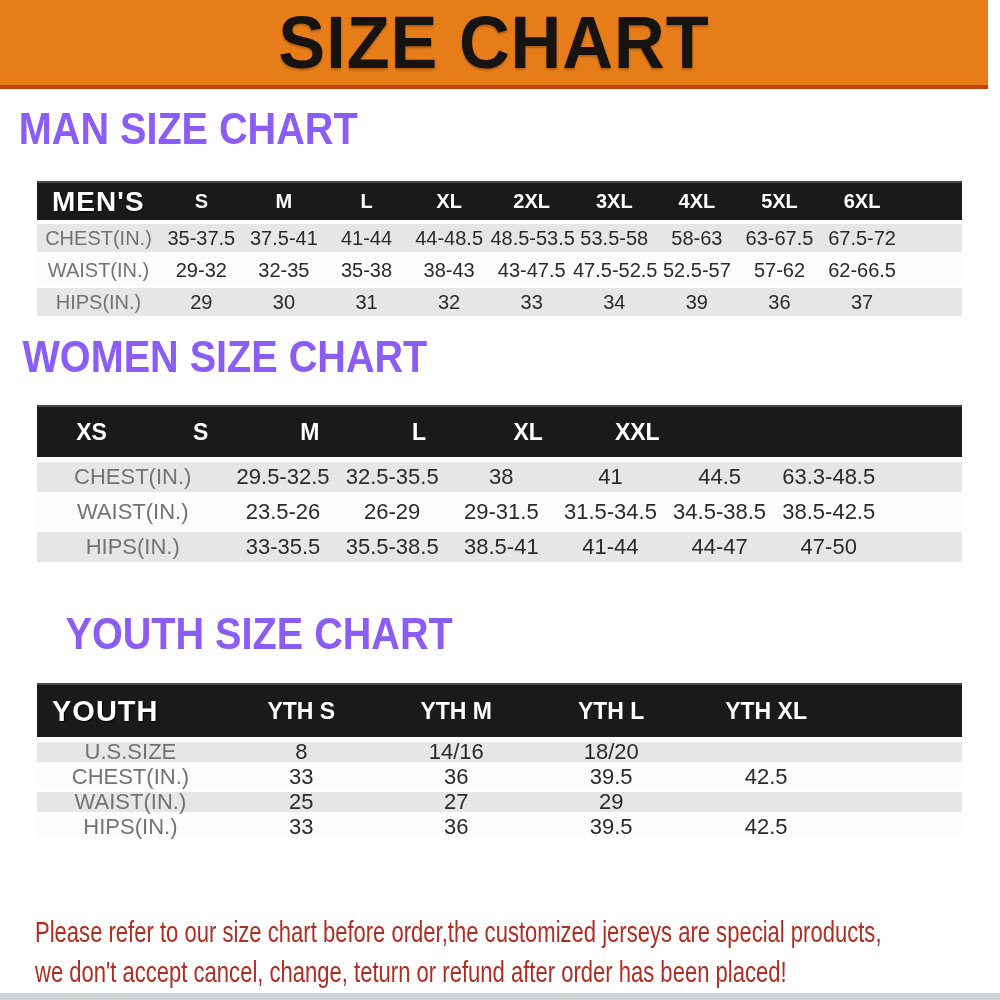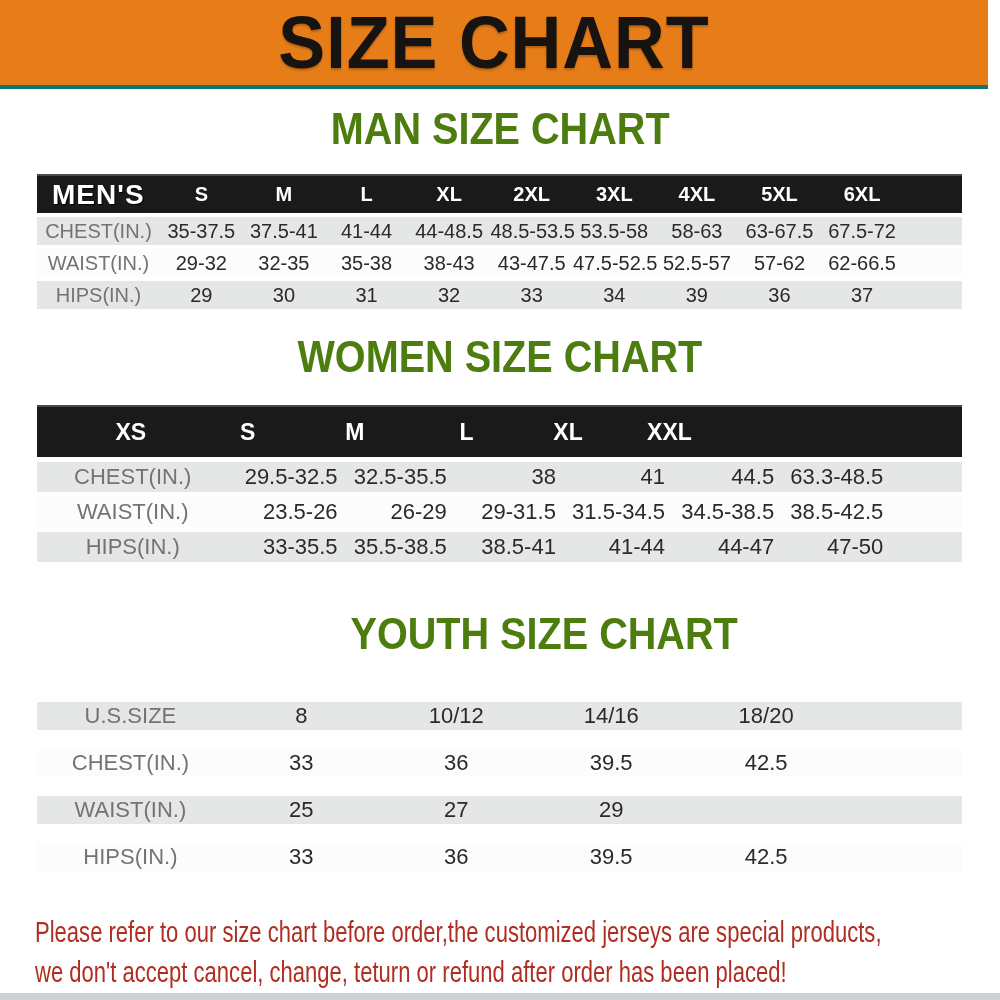--- a/index.html
+++ b/index.html
@@ -3,62 +3,62 @@
 <meta charset="utf-8">
 <style>
   html,body{margin:0;padding:0;}
   body{
     width:1000px;height:1000px;position:relative;background:#ffffff;
     font-family:"Liberation Sans", sans-serif;overflow:hidden;
   }
   
   .banner{
     position:absolute;left:0;top:0;width:988px;height:85px;
-    background:#E67D19;border-bottom:4px solid #0f766e;
+    background:#E67D19;border-bottom:4px solid #c2410c;
     display:flex;align-items:center;justify-content:center;
   }
   .banner-title{
     font-size:74px;font-weight:bold;color:#161310;line-height:85px;
     letter-spacing:1px;transform:scaleX(0.95);white-space:nowrap;
     text-shadow:0 2px 2px rgba(90,45,0,0.35);
   }
   
-  .heading{position:absolute;left:0;width:1000px;text-align:center;color:#4d7c0f;}
+  .heading{position:absolute;left:0;width:1000px;text-align:left;color:#8b5cf6;}
   .heading .h-inner{
     display:inline-block;font-size:44px;font-weight:bold;letter-spacing:0px;
     transform:scaleX(0.90);white-space:nowrap;
   }
   .heading-man{top:104px;}
   .heading-women{top:332px;}
   .heading-youth{top:609px;margin-left:44px;}
   
   .size-table{position:absolute;left:37px;width:925px;}
-  .tbl-men{top:174px;}
+  .tbl-men{top:181px;}
   .tbl-women{top:405px;}
   .tbl-youth{top:683px;}
   .thead{
     background:#1A1A1A;color:#ffffff;display:flex;align-items:center;
     border-top:2px solid #4a4a4a;box-sizing:border-box;
   }
   .tbl-men .thead{height:39px;}
   .tbl-women .thead{height:52px;}
   .tbl-youth .thead{height:54px;}
   .trow{display:flex;align-items:center;box-sizing:border-box;}
   .trow.gray{background:#E5E6E6;}
   .trow.white{background:#FCFCFC;}
   .tbl-men .trow{height:28px;margin-top:4px;}
   .tbl-women .trow{height:30px;margin-top:5px;}
-  .tbl-youth .trow{height:28px;margin-top:19px;}
+  .tbl-youth .trow{height:20px;margin-top:5px;}
   .cell{box-sizing:border-box;text-align:center;white-space:nowrap;overflow:visible;}
   
   .tbl-men   .c-label{width:13.3%;}
   .tbl-men   .c-size{width:8.93%;}
   .tbl-men   .c-end{width:6.33%;}
   .tbl-women .c-label{width:20.7%;}
-  .tbl-women .c-size{width:11.8%;text-align:right;}
+  .tbl-women .c-size{width:11.8%;}
   .tbl-women .c-end{width:8.5%;}
   .tbl-youth .c-label{width:20.2%;}
   .tbl-youth .c-size{width:16.75%;}
   .tbl-youth .c-end{width:12.8%;}
   
   .thead .c-label{
     text-align:left;padding-left:15px;font-weight:bold;letter-spacing:1px;
     text-shadow:1px 1px 1px #000;
   }
   .tbl-men .thead .c-label{font-size:28px;}
@@ -191,24 +191,31 @@
     <div class="cell c-size">47-50</div>
     <div class="cell c-end"></div>
   </div>
 </section>
 
 <div class="heading heading-youth">
   <span class="h-inner">YOUTH SIZE CHART</span>
 </div>
 
 <section class="size-table tbl-youth">
+  <div class="thead">
+    <div class="cell c-label">YOUTH</div>
+    <div class="cell c-size">YTH S</div>
+    <div class="cell c-size">YTH M</div>
+    <div class="cell c-size">YTH L</div>
+    <div class="cell c-size">YTH XL</div>
+    <div class="cell c-end"></div>
+  </div>
   <div class="trow gray">
     <div class="cell c-label">U.S.SIZE</div>
     <div class="cell c-size">8</div>
-    <div class="cell c-size">10/12</div>
     <div class="cell c-size">14/16</div>
     <div class="cell c-size">18/20</div>
     <div class="cell c-end"></div>
   </div>
   <div class="trow white">
     <div class="cell c-label">CHEST(IN.)</div>
     <div class="cell c-size">33</div>
     <div class="cell c-size">36</div>
     <div class="cell c-size">39.5</div>
     <div class="cell c-size">42.5</div>

